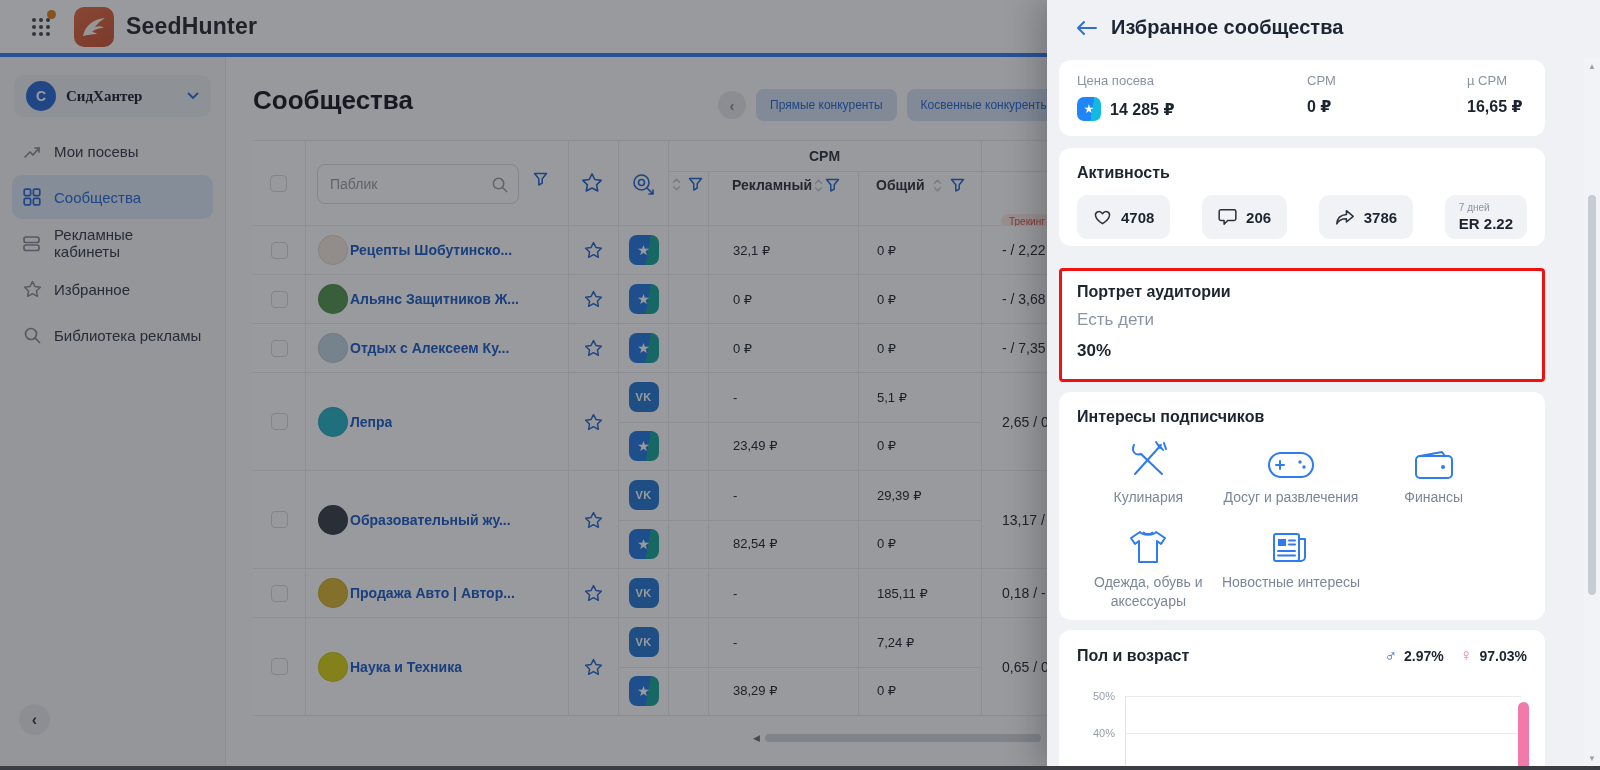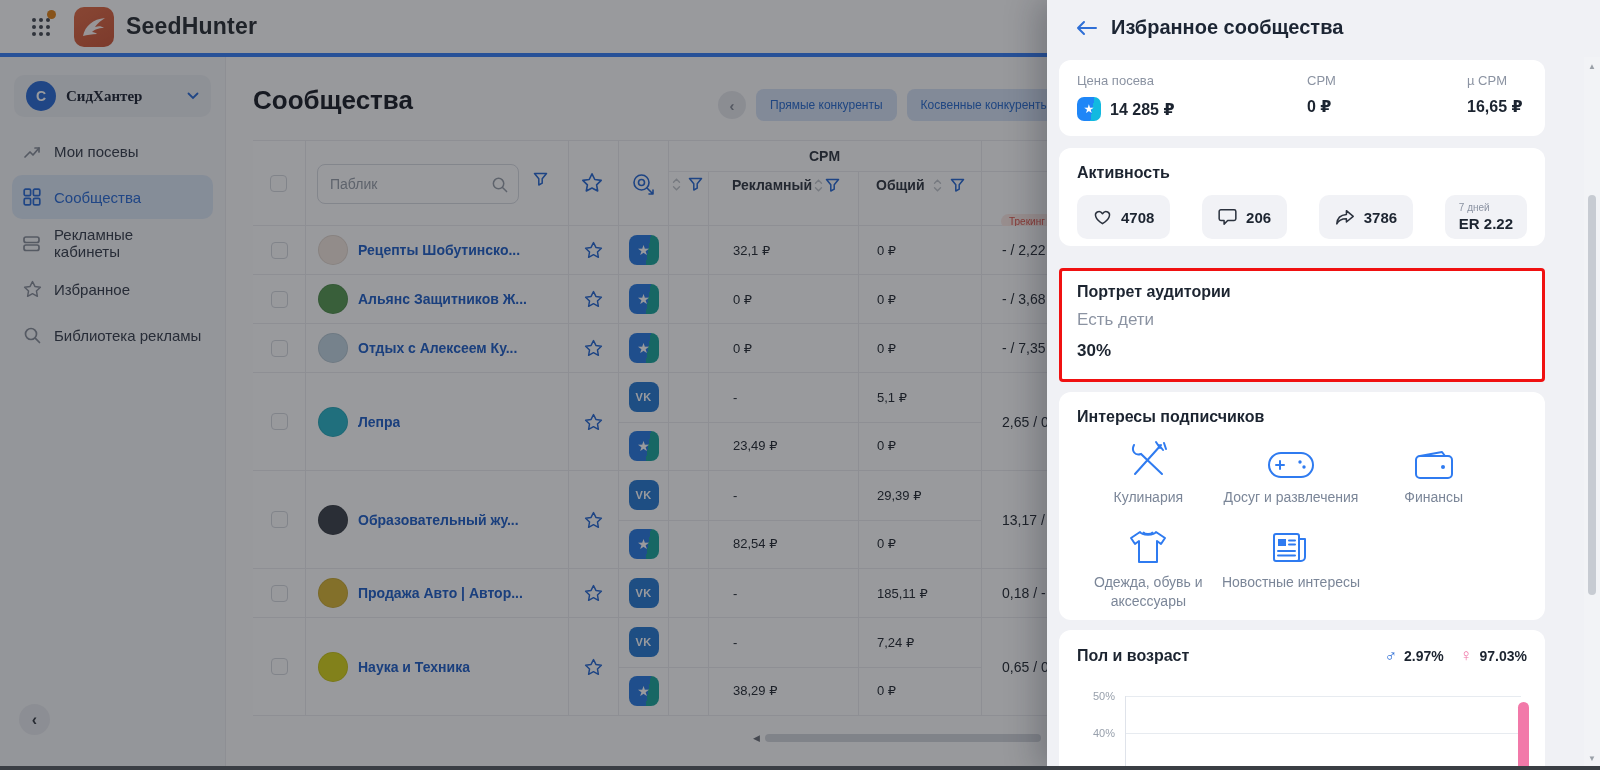--- a/index.html
+++ b/index.html
@@ -74,21 +74,21 @@
     border-radius:8px; padding:2px 8px; }
   .er-line { margin-top:3px; display:flex; align-items:center; gap:7px;
     font-size:14px; font-weight:700; color:#353b45; }
   .sorticon { display:inline-flex; }
 
   .trow { display:grid; grid-template-columns:52px 263px 50px 50px 40px 150px 123px 132px;
     border-bottom:1px solid #ecedf0; position:relative; background:#fff; }
   .c { display:flex; align-items:center; border-left:1px solid #ecedf0; min-width:0; }
   .c.nb { border-left:none; }
   .c.cb { justify-content:center; }
-  .c.namec { padding-left:12px; gap:10px; }
+  .c.namec { padding-left:12px; gap:2px; }
   .avatar-sm { width:30px; height:30px; border-radius:50%; flex:none; border:1px solid rgba(0,0,0,.07); }
   .link { color:#2563c9; font-weight:600; font-size:14px; white-space:nowrap; overflow:hidden;
     text-overflow:ellipsis; text-decoration:none; }
   .c.starc { justify-content:center; color:#2b6cd4; }
   .c.badges, .c.vcol { flex-direction:column; align-items:stretch; padding:0; }
   .bsub { flex:1; display:flex; align-items:center; justify-content:center; }
   .badge { width:30px; height:30px; border-radius:8px; display:flex; align-items:center;
     justify-content:center; color:#fff; flex:none; }
   .badge.vk { background:#2b7cd3; font-size:11px; font-weight:700; letter-spacing:.4px; }
   .badge.starb { background:linear-gradient(100deg,#2e7de2 62%,#1fa79e 62%); font-size:14px; }

